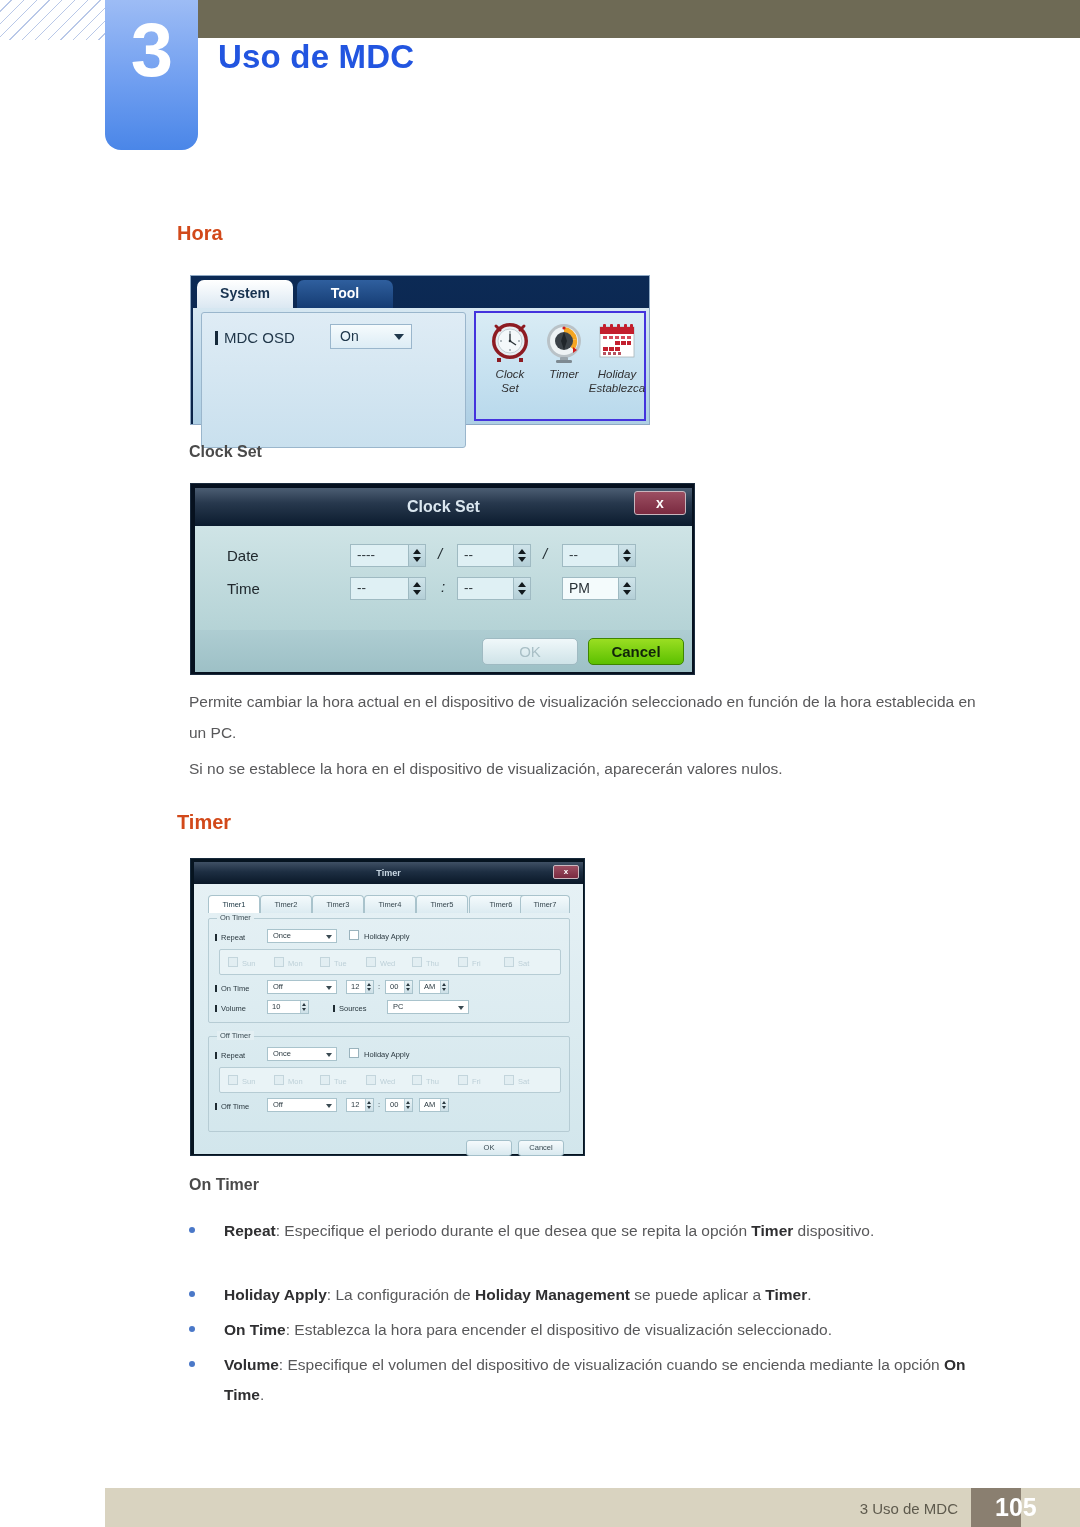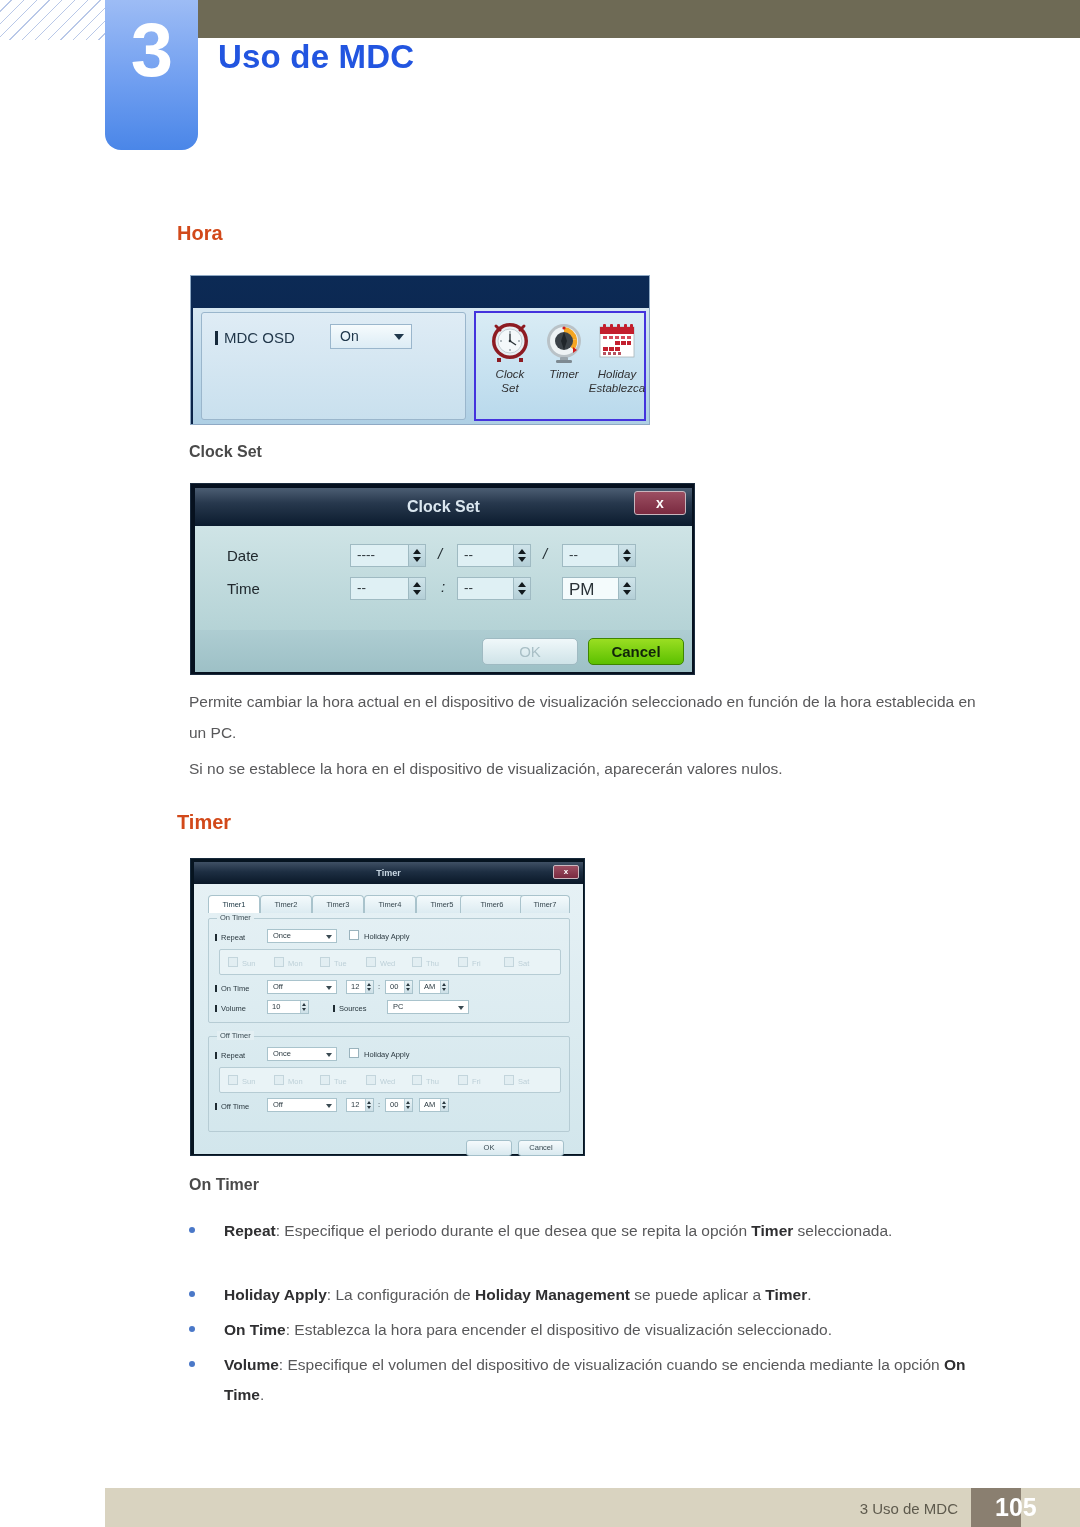--- a/index.html
+++ b/index.html
@@ -131,21 +131,21 @@
   }
   .mdc-body {
     position: absolute;
     left: 2px; top: 32px;
     width: 456px; height: 116px;
     background: linear-gradient(180deg, #d6e7f1 0%, #c2dced 45%, #aecfe4 100%);
   }
   .osd-box {
     position: absolute;
     left: 8px; top: 4px;
-    width: 265px; height: 108px;
+    width: 265px; height: 136px;
     background: linear-gradient(180deg, #dfecf5 0%, #c9e0ee 100%);
     border: 1px solid #9ab6cc;
     border-radius: 3px;
     padding-left: 40px;
   }
   .osd-label {
     position: absolute;
     left: 22px; top: 16px;
     font-size: 15px;
     color: #1f3548;
@@ -454,20 +454,24 @@
 <div class="hatch"></div>
 <div class="olive-bar"></div>
 <div class="chapter-block">
   <div class="chapter-num">3</div>
 </div>
 <div class="chapter-title">Uso de MDC</div>
 
 <div class="h-section" style="top:222px">Hora</div>
 
 <div class="mdc-panel">
+  <div class="mdc-tabs">
+    <div class="mdc-tab active">System</div>
+    <div class="mdc-tab inactive">Tool</div>
+  </div>
   <div class="mdc-body">
     <div class="osd-box">
       <div class="osd-label">MDC OSD</div>
       <div class="osd-select">
         <span>On</span>
         <span class="caret"></span>
       </div>
     </div>
 
     <div class="icon-group">
@@ -582,21 +586,21 @@
     <div class="spin" style="left:155px; top:51px; width:76px">
       <span class="val">--</span>
       <span class="arrows"></span>
     </div>
     <div class="sep" style="left:246px; top:52px">:</div>
     <div class="spin" style="left:262px; top:51px; width:74px">
       <span class="val">--</span>
       <span class="arrows"></span>
     </div>
     <div class="spin" style="left:367px; top:51px; width:74px; background:#f4fbfc">
-      <span class="val" style="font-size:17px">PM</span>
+      <span class="val" style="font-size:14px">PM</span>
       <span class="arrows"></span>
     </div>
   </div>
   <div class="cd-footer">
     <div class="btn-ok">OK</div>
     <div class="btn-cancel">Cancel</div>
   </div>
 </div>
 
 <div class="para" style="top:686px">Permite cambiar la hora actual en el dispositivo de visualización seleccionado en función de la hora establecida en un PC.</div>
@@ -610,21 +614,21 @@
     <div class="td-close">x</div>
   </div>
   <div class="td-body">
 
     <div class="tabs-row">
       <div class="t-tab active" style="left:0; width:52px">Timer1</div>
       <div class="t-tab" style="left:52px; width:52px">Timer2</div>
       <div class="t-tab" style="left:104px; width:52px">Timer3</div>
       <div class="t-tab" style="left:156px; width:52px">Timer4</div>
       <div class="t-tab" style="left:208px; width:52px">Timer5</div>
-      <div class="t-tab" style="left:252px; width:64px">Timer6</div>
+      <div class="t-tab" style="left:261px; width:64px">Timer6</div>
       <div class="t-tab" style="left:312px; width:50px">Timer7</div>
     </div>
 
     <div class="group" style="left:14px; top:34px; width:362px; height:105px">
       <div class="group-title">On Timer</div>
 
       <div class="f-label" style="left:12px; top:14px">Repeat</div>
       <div class="f-select" style="left:58px; top:10px; width:70px">
         <span>Once</span>
         <span class="cc"></span>
@@ -731,21 +735,21 @@
     <div class="td-btn" style="left:272px; top:256px">OK</div>
     <div class="td-btn" style="left:324px; top:256px">Cancel</div>
   </div>
 </div>
 
 <div class="h-sub" style="top:1176px">On Timer</div>
 
 <div class="bullet-row" style="top:1216px">
   <span class="dot"></span>
   <span class="btext">
-    <span class="b">Repeat</span><span>: Especifique el periodo durante el que desea que se repita la opción </span><span class="b">Timer</span><span> seleccionada.</span>
+    <span class="b">Repeat</span><span>: Especifique el periodo durante el que desea que se repita la opción </span><span class="b">Timer</span><span> dispositivo.</span>
   </span>
 </div>
 
 <div class="bullet-row" style="top:1280px">
   <span class="dot"></span>
   <span class="btext">
     <span class="b">Holiday Apply</span><span>: La configuración de </span><span class="b">Holiday Management</span><span> se puede aplicar a  </span><span class="b">Timer</span><span>.</span>
   </span>
 </div>
 

